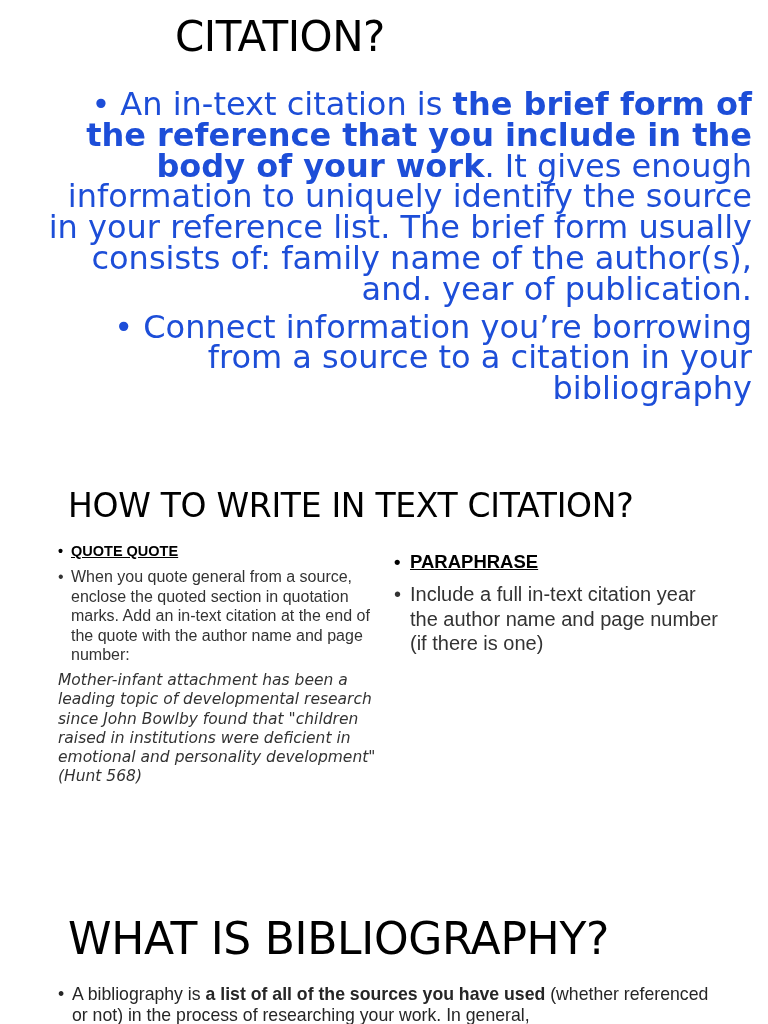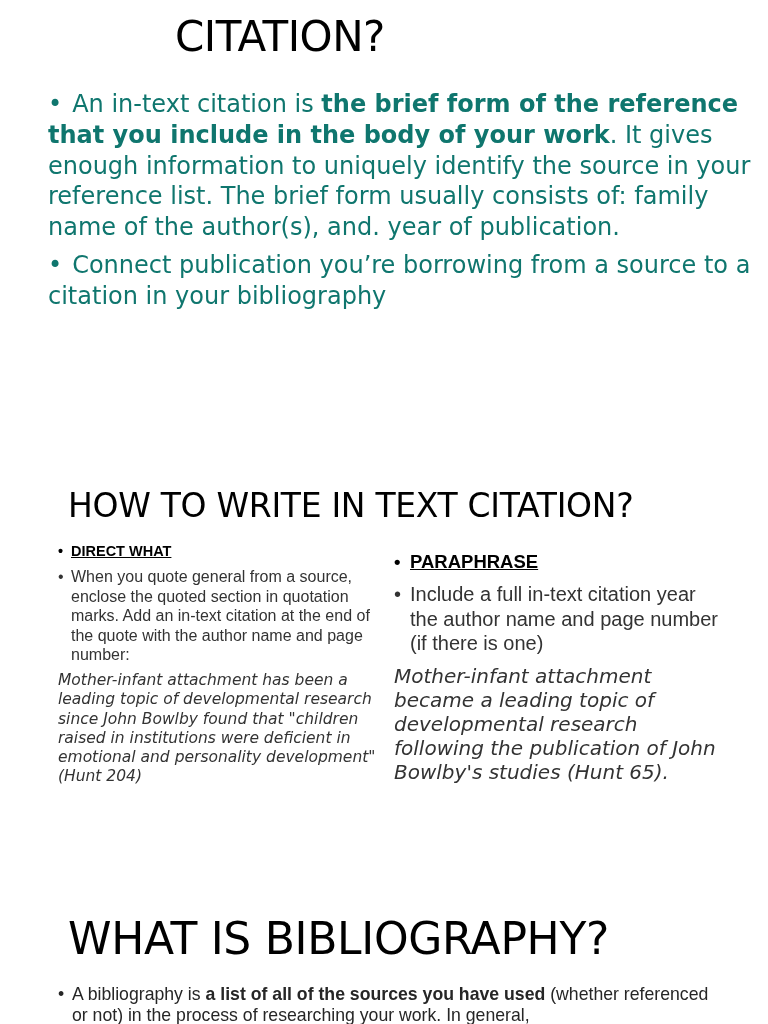--- a/index.html
+++ b/index.html
@@ -13,21 +13,21 @@
     .slide-title {
       font-family: "DejaVu Sans", sans-serif;
       color: #000000; font-weight: normal; margin: 9px; white-space: nowrap;
     }
     #title1 { left: 166px; top: 2px; font-size: 42px; line-height: 52px; letter-spacing: -0.5px; }
     #title2 { left: 59px; top: 475px; font-size: 33px; line-height: 44px; letter-spacing: -0.3px; text-align: center; }
     #title3 { left: 59px; top: 908px; font-size: 44px; line-height: 44px; letter-spacing: -0.3px; }
 
     .s1-body {
       left: 48px; top: 89px; width: 704px;
-      font-size: 24px; line-height: 30.8px; text-align: left; color: #0f766e;
+      font-size: 32px; line-height: 30.8px; text-align: right; color: #1d4ed8;
     }
     .s1-body p { margin: 0 0 7px 0; }
     .s1-body b { font-weight: bold; }
     .bullet { display: inline-block; margin-right: 10px; }
 
     .col-left { left: 58px; top: 541px; width: 320px; }
     .col-right { left: 394px; top: 550px; width: 330px; }
 
     .head-item {
       font-family: "Liberation Sans", sans-serif; font-weight: bold;
@@ -59,44 +59,43 @@
 </head>
 <body>
 
 <h1 id="title1" class="abs slide-title">CITATION?</h1>
 
 <div class="abs s1-body">
   <p>
     <span class="bullet">•</span><span>An in-text citation is </span><b>the brief form of the reference that you include in the body of your work</b><span>. It gives enough information to uniquely identify the source in your reference list. The brief form usually consists of: family name of the author(s), and. year of publication.</span>
   </p>
   <p>
-    <span class="bullet">•</span><span>Connect publication you’re borrowing from a source to a citation in your bibliography</span>
+    <span class="bullet">•</span><span>Connect information you’re borrowing from a source to a citation in your bibliography</span>
   </p>
 </div>
 
 <h1 id="title2" class="abs slide-title">HOW TO WRITE IN TEXT CITATION?</h1>
 
 <div class="abs col-left">
   <div class="li head-item">
-    <span class="dot">•</span><span>DIRECT WHAT</span>
+    <span class="dot">•</span><span>QUOTE QUOTE</span>
   </div>
   <div class="li lead">
     <span class="dot">•</span><span>When you quote general from a source, enclose the quoted section in quotation marks. Add an in-text citation at the end of the quote with the author name and page number:</span>
   </div>
-  <div class="quote">Mother-infant attachment has been a leading topic of developmental research since John Bowlby found that "children raised in institutions were deficient in emotional and personality development"(Hunt 204)</div>
+  <div class="quote">Mother-infant attachment has been a leading topic of developmental research since John Bowlby found that "children raised in institutions were deficient in emotional and personality development"(Hunt 568)</div>
 </div>
 
 <div class="abs col-right">
   <div class="li head-item">
     <span class="dot">•</span><span>PARAPHRASE</span>
   </div>
   <div class="li lead">
     <span class="dot">•</span><span>Include a full in-text citation year the author name and page number (if there is one)</span>
   </div>
-  <div class="quote">Mother-infant attachment became a leading topic of developmental research following the publication of John Bowlby's studies (Hunt 65).</div>
 </div>
 
 <h1 id="title3" class="abs slide-title">WHAT IS BIBLIOGRAPHY?</h1>
 
 <div class="abs s3-body">
   <div class="li">
     <span class="dot">•</span><span>A bibliography is </span><b>a list of all of the sources you have used</b><span> (whether referenced or not) in the process of researching your work. In general,</span>
   </div>
 </div>
 

